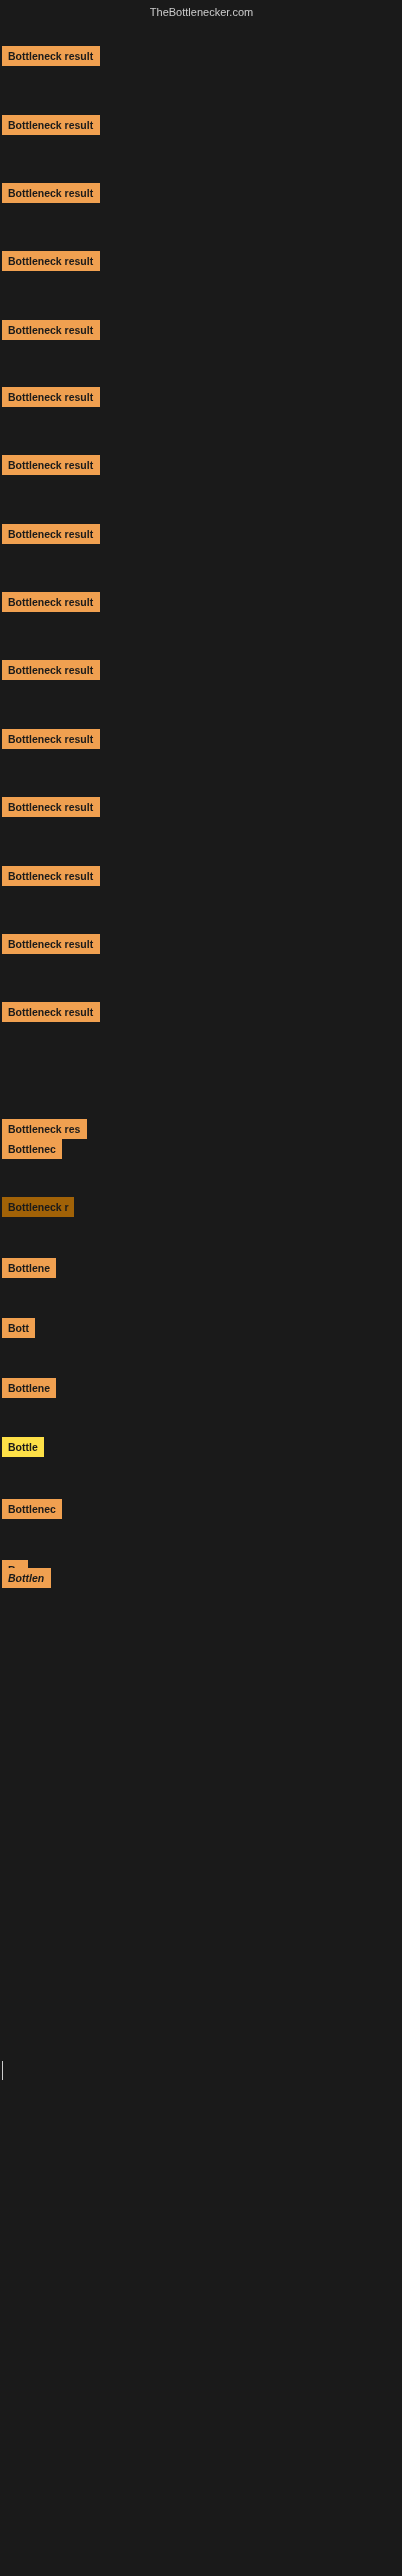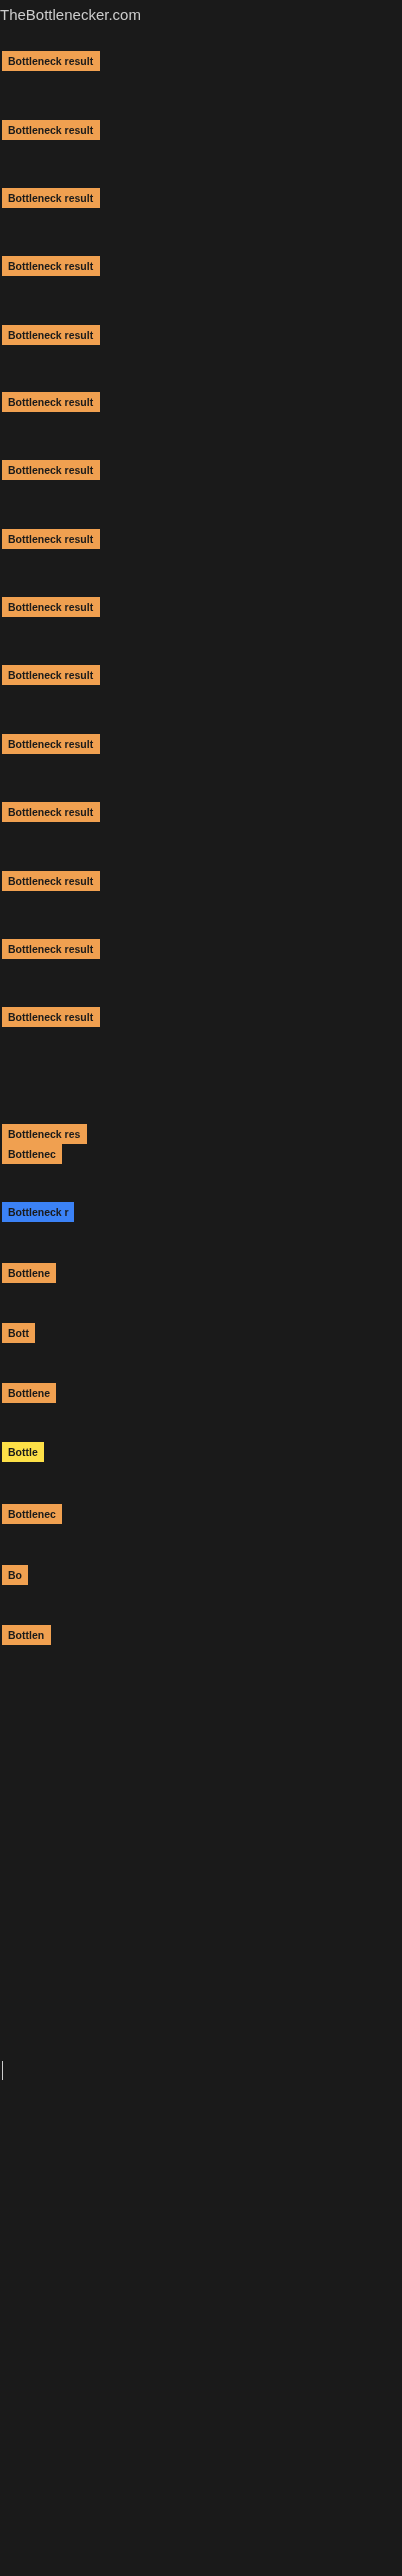--- a/index.html
+++ b/index.html
@@ -10,23 +10,24 @@
 
     body {
       width: 403px;
       min-height: 2576px;
       background-color: #1a1a1a;
       font-family: Arial, sans-serif;
       position: relative;
     }
 
     .site-header {
+      text-align: center;
       padding: 6.4px 0 3.2px 0;
       color: #cccccc;
-      font-size: 15px;
+      font-size: 11px;
       font-weight: normal;
     }
 
     .cursor-line {
       position: absolute;
       left: 1.6px;
       width: 1.6px;
       height: 19.3px;
       background-color: #cccccc;
     }
@@ -51,26 +52,26 @@
       <div style="position: absolute; top: 502px; left: 1.6px;"><span style="background-color: rgb(240, 160, 80); color: rgb(26, 26, 26); font-size: 10.5px; font-weight: bold; padding: 4px 6.4px; display: inline-block; max-width: 113px; overflow: hidden; white-space: nowrap; cursor: pointer;">Bottleneck result</span></div>
       <div style="position: absolute; top: 570px; left: 1.6px;"><span style="background-color: rgb(240, 160, 80); color: rgb(26, 26, 26); font-size: 10.5px; font-weight: bold; padding: 4px 6.4px; display: inline-block; max-width: 113px; overflow: hidden; white-space: nowrap; cursor: pointer;">Bottleneck result</span></div>
       <div style="position: absolute; top: 638px; left: 1.6px;"><span style="background-color: rgb(240, 160, 80); color: rgb(26, 26, 26); font-size: 10.5px; font-weight: bold; padding: 4px 6.4px; display: inline-block; max-width: 113px; overflow: hidden; white-space: nowrap; cursor: pointer;">Bottleneck result</span></div>
       <div style="position: absolute; top: 707px; left: 1.6px;"><span style="background-color: rgb(240, 160, 80); color: rgb(26, 26, 26); font-size: 10.5px; font-weight: bold; padding: 4px 6.4px; display: inline-block; max-width: 113px; overflow: hidden; white-space: nowrap; cursor: pointer;">Bottleneck result</span></div>
       <div style="position: absolute; top: 775px; left: 1.6px;"><span style="background-color: rgb(240, 160, 80); color: rgb(26, 26, 26); font-size: 10.5px; font-weight: bold; padding: 4px 6.4px; display: inline-block; max-width: 113px; overflow: hidden; white-space: nowrap; cursor: pointer;">Bottleneck result</span></div>
       <div style="position: absolute; top: 844px; left: 1.6px;"><span style="background-color: rgb(240, 160, 80); color: rgb(26, 26, 26); font-size: 10.5px; font-weight: bold; padding: 4px 6.4px; display: inline-block; max-width: 113px; overflow: hidden; white-space: nowrap; cursor: pointer;">Bottleneck result</span></div>
       <div style="position: absolute; top: 912px; left: 1.6px;"><span style="background-color: rgb(240, 160, 80); color: rgb(26, 26, 26); font-size: 10.5px; font-weight: bold; padding: 4px 6.4px; display: inline-block; max-width: 113px; overflow: hidden; white-space: nowrap; cursor: pointer;">Bottleneck result</span></div>
       <div style="position: absolute; top: 980px; left: 1.6px;"><span style="background-color: rgb(240, 160, 80); color: rgb(26, 26, 26); font-size: 10.5px; font-weight: bold; padding: 4px 6.4px; display: inline-block; max-width: 113px; overflow: hidden; white-space: nowrap; cursor: pointer;">Bottleneck result</span></div>
       <div style="position: absolute; top: 1097px; left: 1.6px;"><span style="background-color: rgb(240, 160, 80); color: rgb(26, 26, 26); font-size: 10.5px; font-weight: bold; padding: 4px 6.4px; display: inline-block; max-width: 89px; overflow: hidden; white-space: nowrap; cursor: pointer;">Bottleneck res</span></div>
       <div style="position: absolute; top: 1117px; left: 1.6px;"><span style="background-color: rgb(240, 160, 80); color: rgb(26, 26, 26); font-size: 10.5px; font-weight: bold; padding: 4px 6.4px; display: inline-block; max-width: 64px; overflow: hidden; white-space: nowrap; cursor: pointer;">Bottlenec</span></div>
-      <div style="position: absolute; top: 1175px; left: 1.6px;"><span style="background-color: #3b82f6; color: rgb(26, 26, 26); font-size: 10.5px; font-weight: bold; padding: 4px 6.4px; display: inline-block; max-width: 72px; overflow: hidden; white-space: nowrap; cursor: pointer;">Bottleneck r</span></div>
+      <div style="position: absolute; top: 1175px; left: 1.6px;"><span style="background-color: #a16207; color: rgb(26, 26, 26); font-size: 10.5px; font-weight: bold; padding: 4px 6.4px; display: inline-block; max-width: 72px; overflow: hidden; white-space: nowrap; cursor: pointer;">Bottleneck r</span></div>
       <div style="position: absolute; top: 1236px; left: 1.6px;"><span style="background-color: rgb(240, 160, 80); color: rgb(26, 26, 26); font-size: 10.5px; font-weight: bold; padding: 4px 6.4px; display: inline-block; max-width: 58px; overflow: hidden; white-space: nowrap; cursor: pointer;">Bottlene</span></div>
       <div style="position: absolute; top: 1296px; left: 1.6px; text-decoration: underline;"><span style="background-color: rgb(240, 160, 80); color: rgb(26, 26, 26); font-size: 10.5px; font-weight: bold; padding: 4px 6.4px; display: inline-block; max-width: 36px; overflow: hidden; white-space: nowrap; cursor: pointer;">Bott</span></div>
       <div style="position: absolute; top: 1356px; left: 1.6px;"><span style="background-color: rgb(240, 160, 80); color: rgb(26, 26, 26); font-size: 10.5px; font-weight: bold; padding: 4px 6.4px; display: inline-block; max-width: 58px; overflow: hidden; white-space: nowrap; cursor: pointer;">Bottlene</span></div>
       <div style="position: absolute; top: 1415px; left: 1.6px;"><span style="background-color: #fde047; color: rgb(26, 26, 26); font-size: 10.5px; font-weight: bold; padding: 4px 6.4px; display: inline-block; max-width: 47px; overflow: hidden; white-space: nowrap; cursor: pointer;">Bottle</span></div>
       <div style="position: absolute; top: 1477px; left: 1.6px;"><span style="background-color: rgb(240, 160, 80); color: rgb(26, 26, 26); font-size: 10.5px; font-weight: bold; padding: 4px 6.4px; display: inline-block; max-width: 64px; overflow: hidden; white-space: nowrap; cursor: pointer;">Bottlenec</span></div>
       <div style="position: absolute; top: 1538px; left: 1.6px;"><span style="background-color: rgb(240, 160, 80); color: rgb(26, 26, 26); font-size: 10.5px; font-weight: bold; padding: 4px 6.4px; display: inline-block; max-width: 26px; overflow: hidden; white-space: nowrap; cursor: pointer;">Bo</span></div>
-      <div style="position: absolute; top: 1598px; left: 1.6px;"><span style="background-color: rgb(240, 160, 80); color: rgb(26, 26, 26); font-size: 10.5px; font-weight: bold; padding: 4px 6.4px; display: inline-block; max-width: 52px; overflow: hidden; white-space: nowrap; cursor: pointer;">Bottlen</span></div>
+      <div style="position: absolute; top: 1546px; left: 1.6px; font-style: italic;"><span style="background-color: rgb(240, 160, 80); color: rgb(26, 26, 26); font-size: 10.5px; font-weight: bold; padding: 4px 6.4px; display: inline-block; max-width: 52px; overflow: hidden; white-space: nowrap; cursor: pointer;">Bottlen</span></div>
     </div>
 
   <div class="cursor-line" id="cursor-line" style="top: 2061px;"></div>
 
 </div>
 
 
 </body></html>

